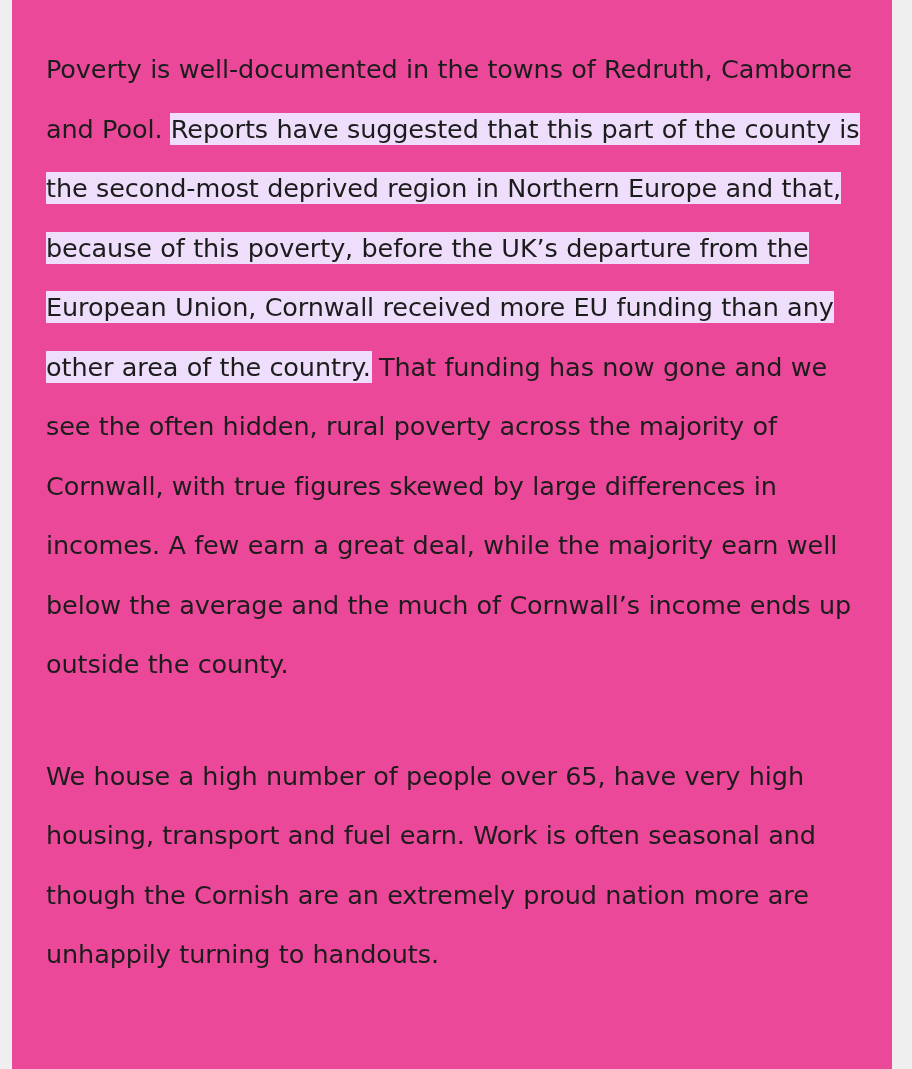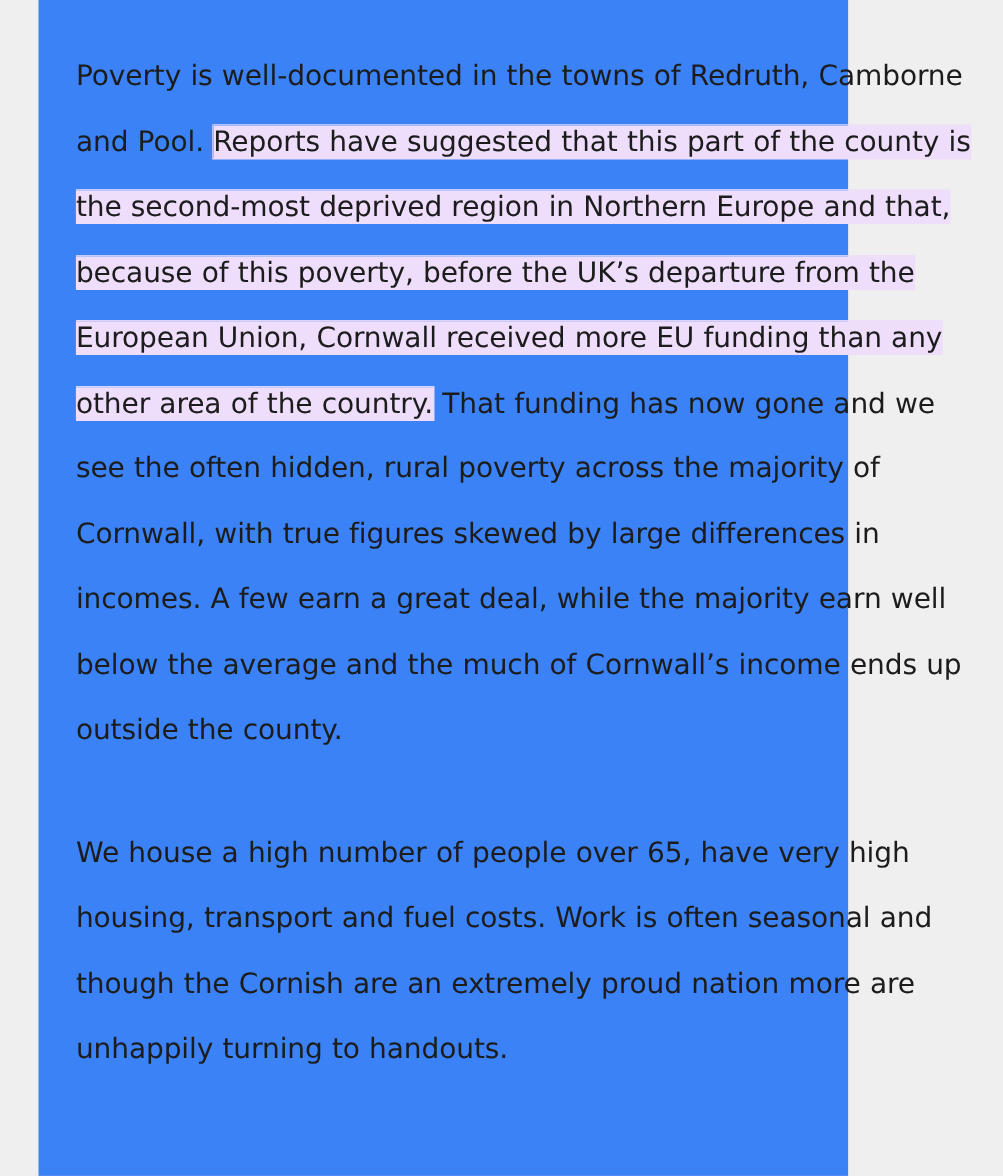--- a/index.html
+++ b/index.html
@@ -10,25 +10,24 @@
   body {
     width: 912px;
     height: 1069px;
     font-family: "DejaVu Sans", sans-serif;
     overflow: hidden;
   }
   #page {
     position: absolute;
     left: 12px;
     top: 0;
-    width: 736px;
+    width: 880px;
     height: 1069px;
-    background: #3b82f6;
+    background: #ec4899;
     box-sizing: border-box;
-    margin-left: 23px;
   }
   #content {
     position: absolute;
     left: 34px;
     top: 40px;
     width: 824px;
   }
   p.para {
     margin: 0;
     font-size: 25.5px;
@@ -50,17 +49,17 @@
 <body>
 
 <div id="page">
   <div id="content">
 
     <p class="para">
       <span>Poverty is well-documented in the towns of Redruth, Camborne and Pool. </span><span class="hl">Reports have suggested that this part of the county is the second-most deprived region in Northern Europe and that, because of this poverty, before the UK’s departure from the European Union, Cornwall received more EU funding than any other area of the country.</span><span> That funding has now gone and we see the often hidden, rural poverty across the majority of Cornwall, with true figures skewed by large differences in incomes. A few earn a great deal, while the majority earn well below the average and the much of Cornwall’s income ends up outside the county.</span>
     </p>
 
     <p class="para">
-      <span>We house a high number of people over 65, have very high housing, transport and fuel costs. Work is often seasonal and though the Cornish are an extremely proud nation more are unhappily turning to handouts.</span>
+      <span>We house a high number of people over 65, have very high housing, transport and fuel earn. Work is often seasonal and though the Cornish are an extremely proud nation more are unhappily turning to handouts.</span>
     </p>
 
   </div>
 </div>
 
 </body></html>

